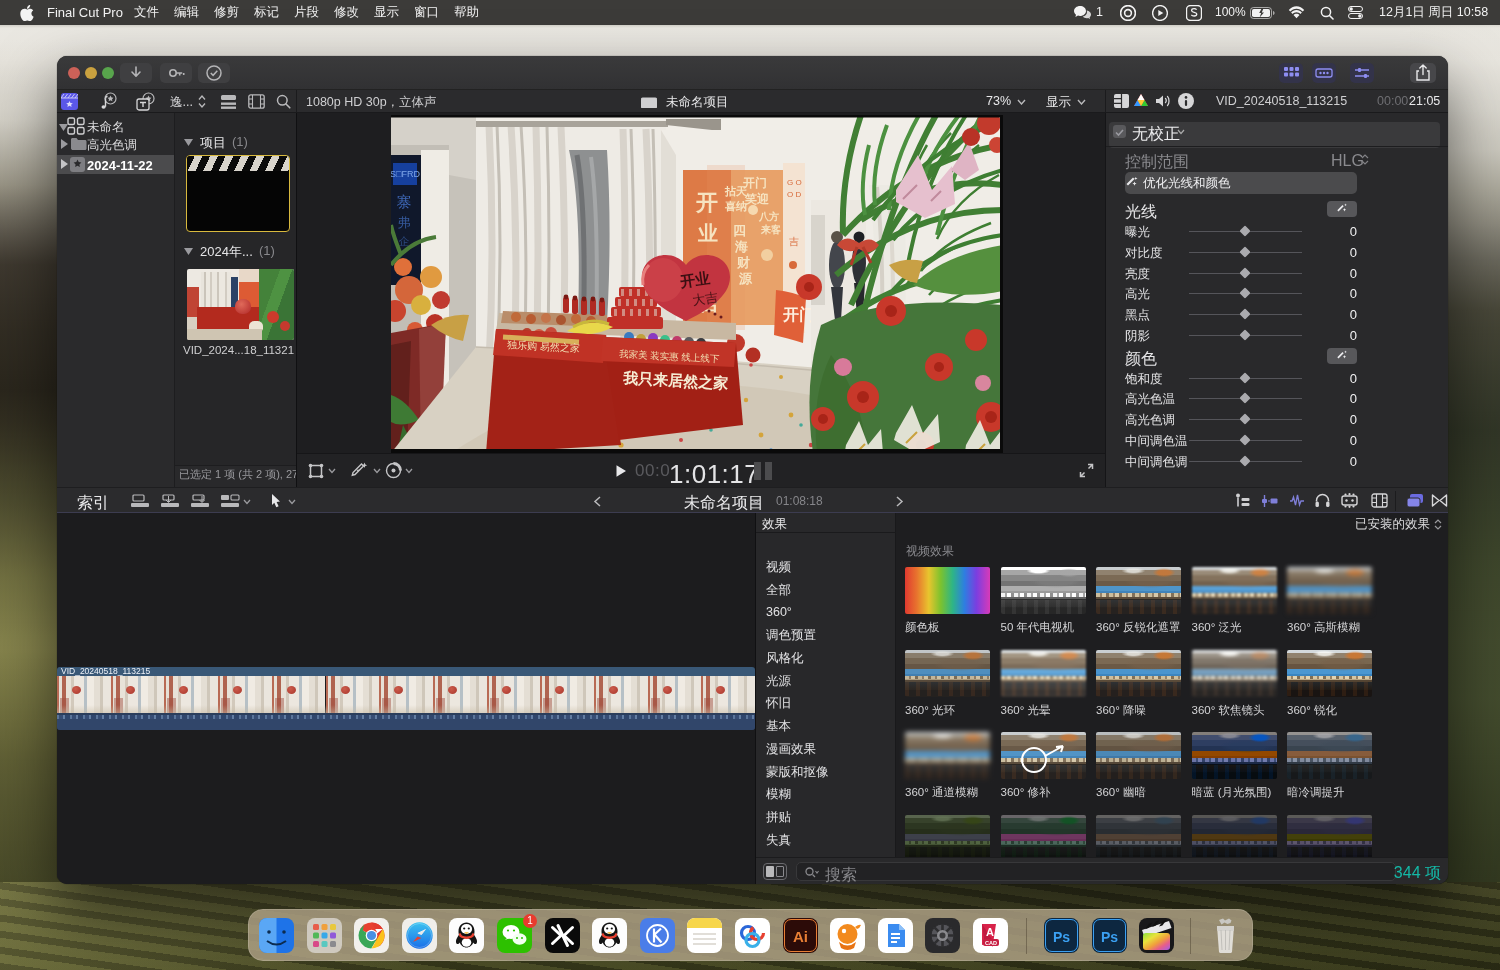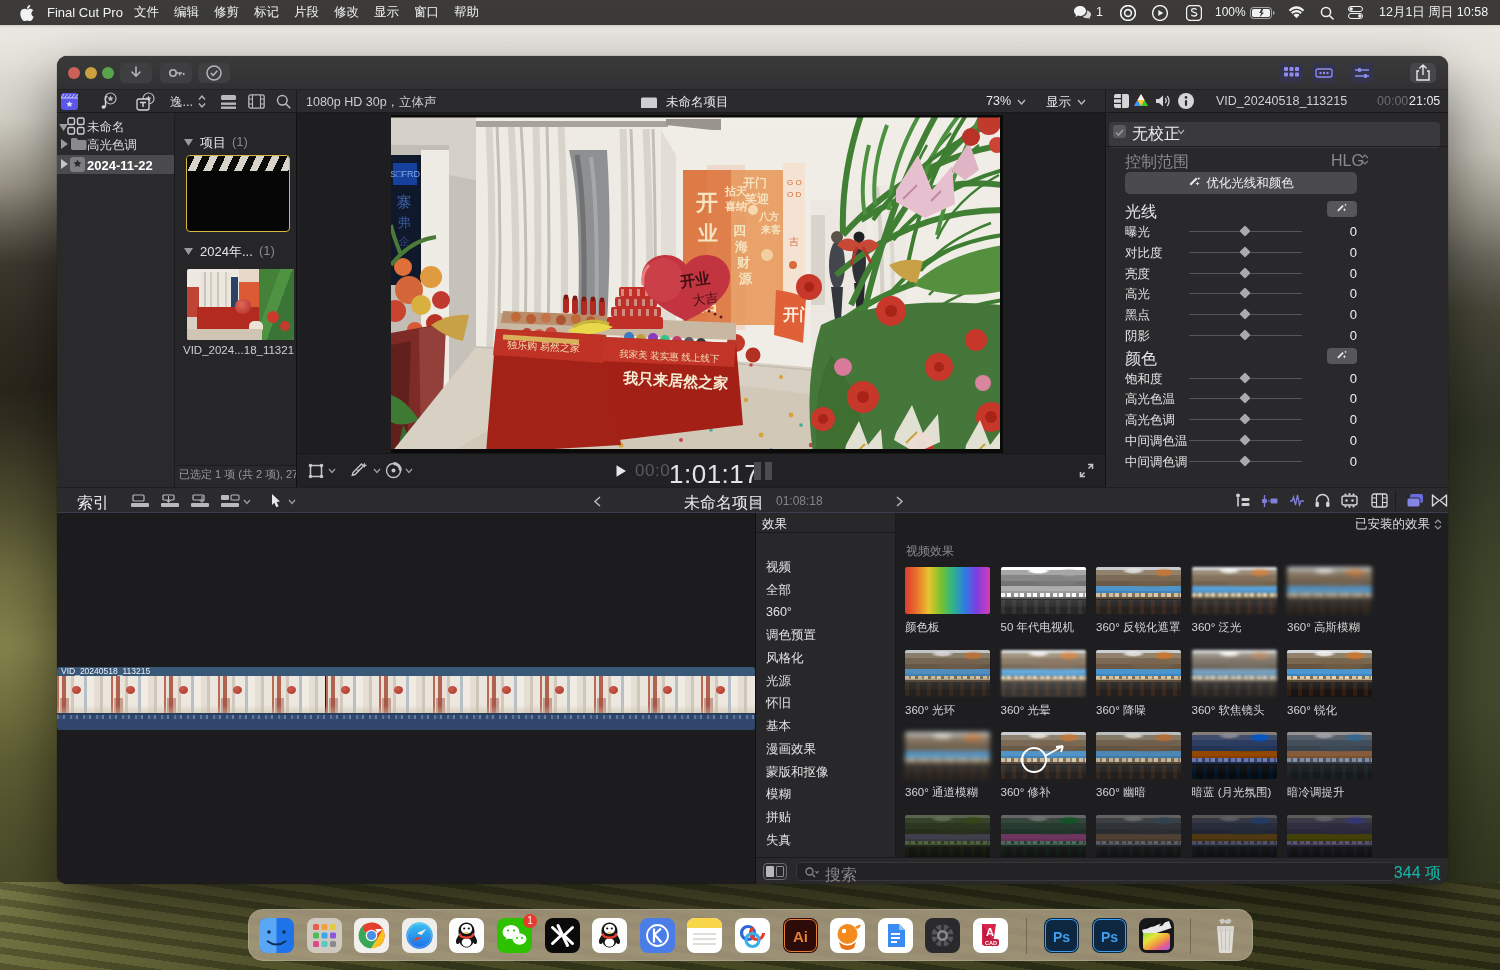--- a/index.html
+++ b/index.html
@@ -689,21 +689,21 @@
       <svg class="abs" style="left:68px;top:7px" width="8" height="6" viewBox="0 0 8 6">
           <path d="m1 1 3 3.5L7 1" fill="none" stroke="#aaa" stroke-width="1.2"></path>
         </svg>
     </div>
     <div class="abs" style="left:0;top:33px;width:343px;height:1px;background:#1d1d1f"></div>
     <span class="txt dim" style="left:19px;top:39px">控制范围</span>
     <span class="txt dim" style="left:225px;top:39px">HLG</span>
     <svg class="abs" style="left:255px;top:41px" width="8" height="11" viewBox="0 0 8 11">
         <path d="m1 4 3-3 3 3M1 7l3 3 3-3" fill="none" stroke="#808084" stroke-width="1.2"></path>
       </svg>
-    <div class="abs" style="left:19px;top:59px;width:232px;height:22px;background:#4b4b4d;border-radius:5px;text-align:center;color:#f0f0f2;line-height:22px;font-size:12.5px"><svg style="vertical-align:-2px;margin-right:5px" width="13" height="13" viewBox="0 0 13 13">
+    <div class="abs" style="left:19px;top:59px;width:232px;height:22px;background:#4b4b4d;border-radius:5px;color:#f0f0f2;line-height:22px;font-size:12.5px"><svg style="vertical-align:-2px;margin-right:5px" width="13" height="13" viewBox="0 0 13 13">
           <path d="m8 1.5 1.5 1.5L3 9.5 1.5 8z M9.5 5.5l.6 1.5 1.5.6-1.5.6-.6 1.5-.6-1.5-1.5-.6 1.5-.6z" fill="#e8e8ea"></path>
           <path d="M10.8.7l.5 1.2 1.2.5-1.2.5-.5 1.2-.5-1.2-1.2-.5 1.2-.5z" fill="#e8e8ea"></path>
         </svg>优化光线和颜色</div>
     <span class="txt" style="left:19px;top:89px;color:#e4e4e6">光线</span>
     <div class="abs" style="left:221px;top:88px;width:30px;height:16px;background:#57575a;border-radius:4px"><svg style="margin:2px 8px" width="13" height="12" viewBox="0 0 13 12">
           <path d="m7.5 2 1.2 1.2L3.5 8.5 2.3 7.3z M9.5 5l.5 1.2 1.2.5-1.2.5-.5 1.2-.5-1.2-1.2-.5 1.2-.5z M10.5.5l.4 1 1 .4-1 .4-.4 1-.4-1-1-.4 1-.4z" fill="#ededef"></path>
         </svg></div>
     <div class="sl" style="top:111px">
         <span class="lab">曝光</span>
       </div>

